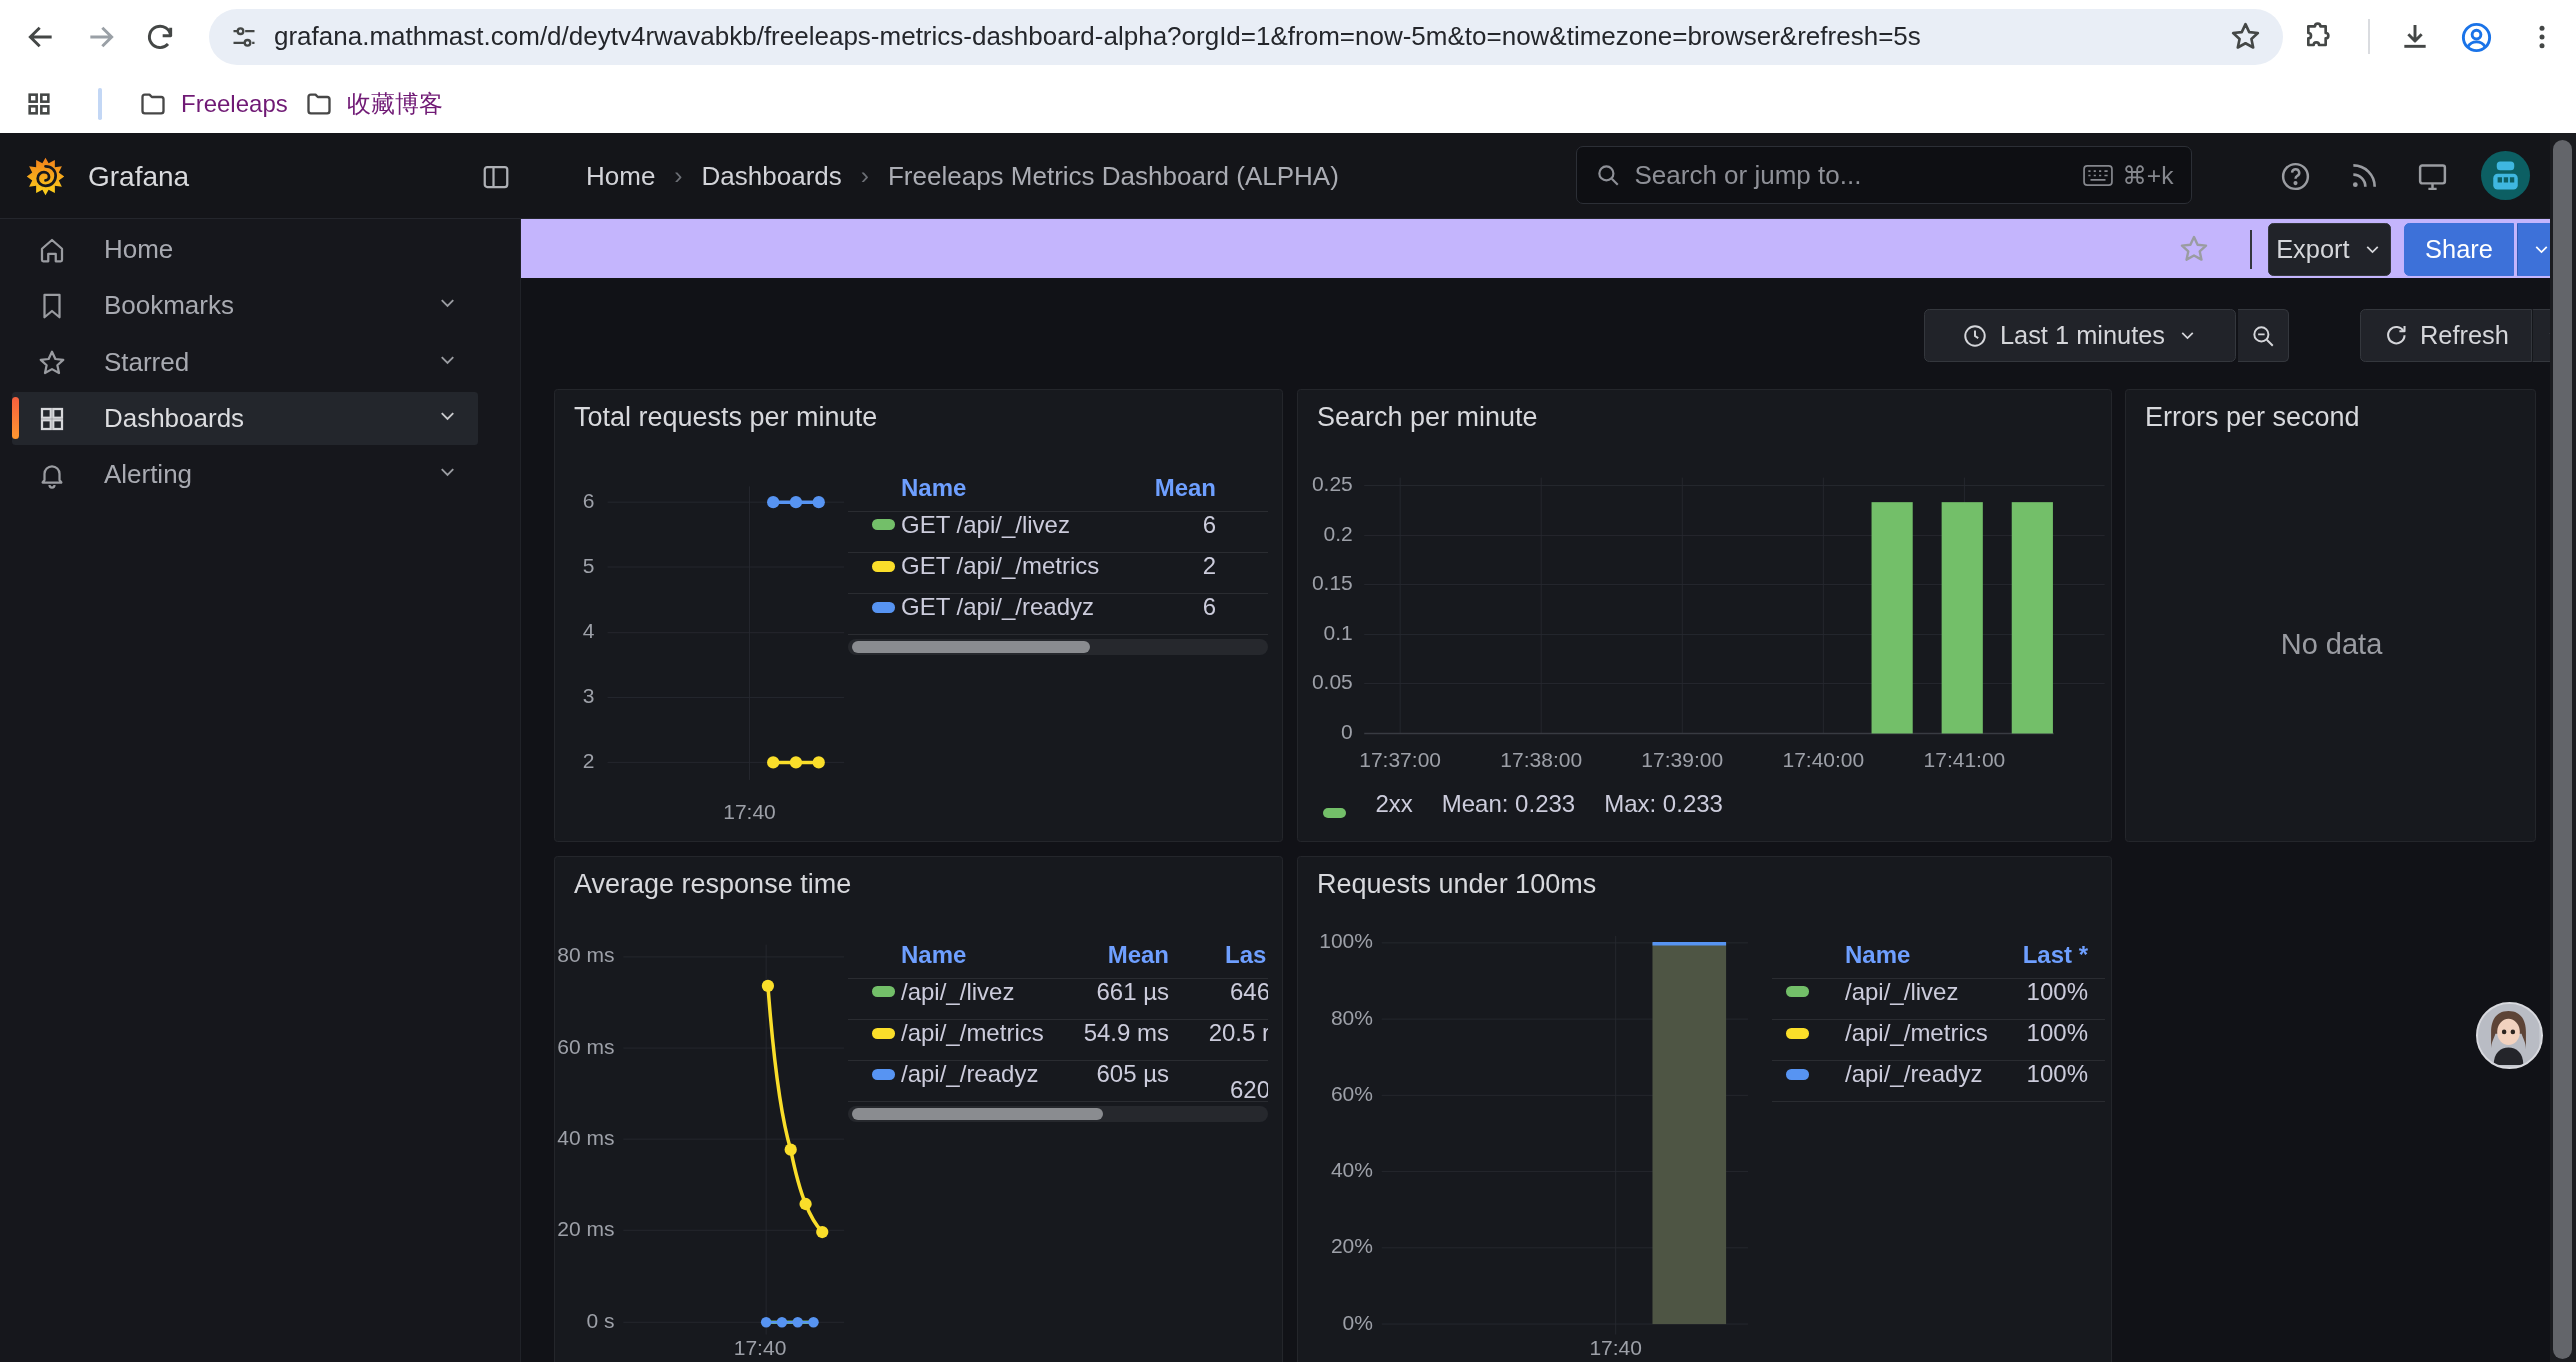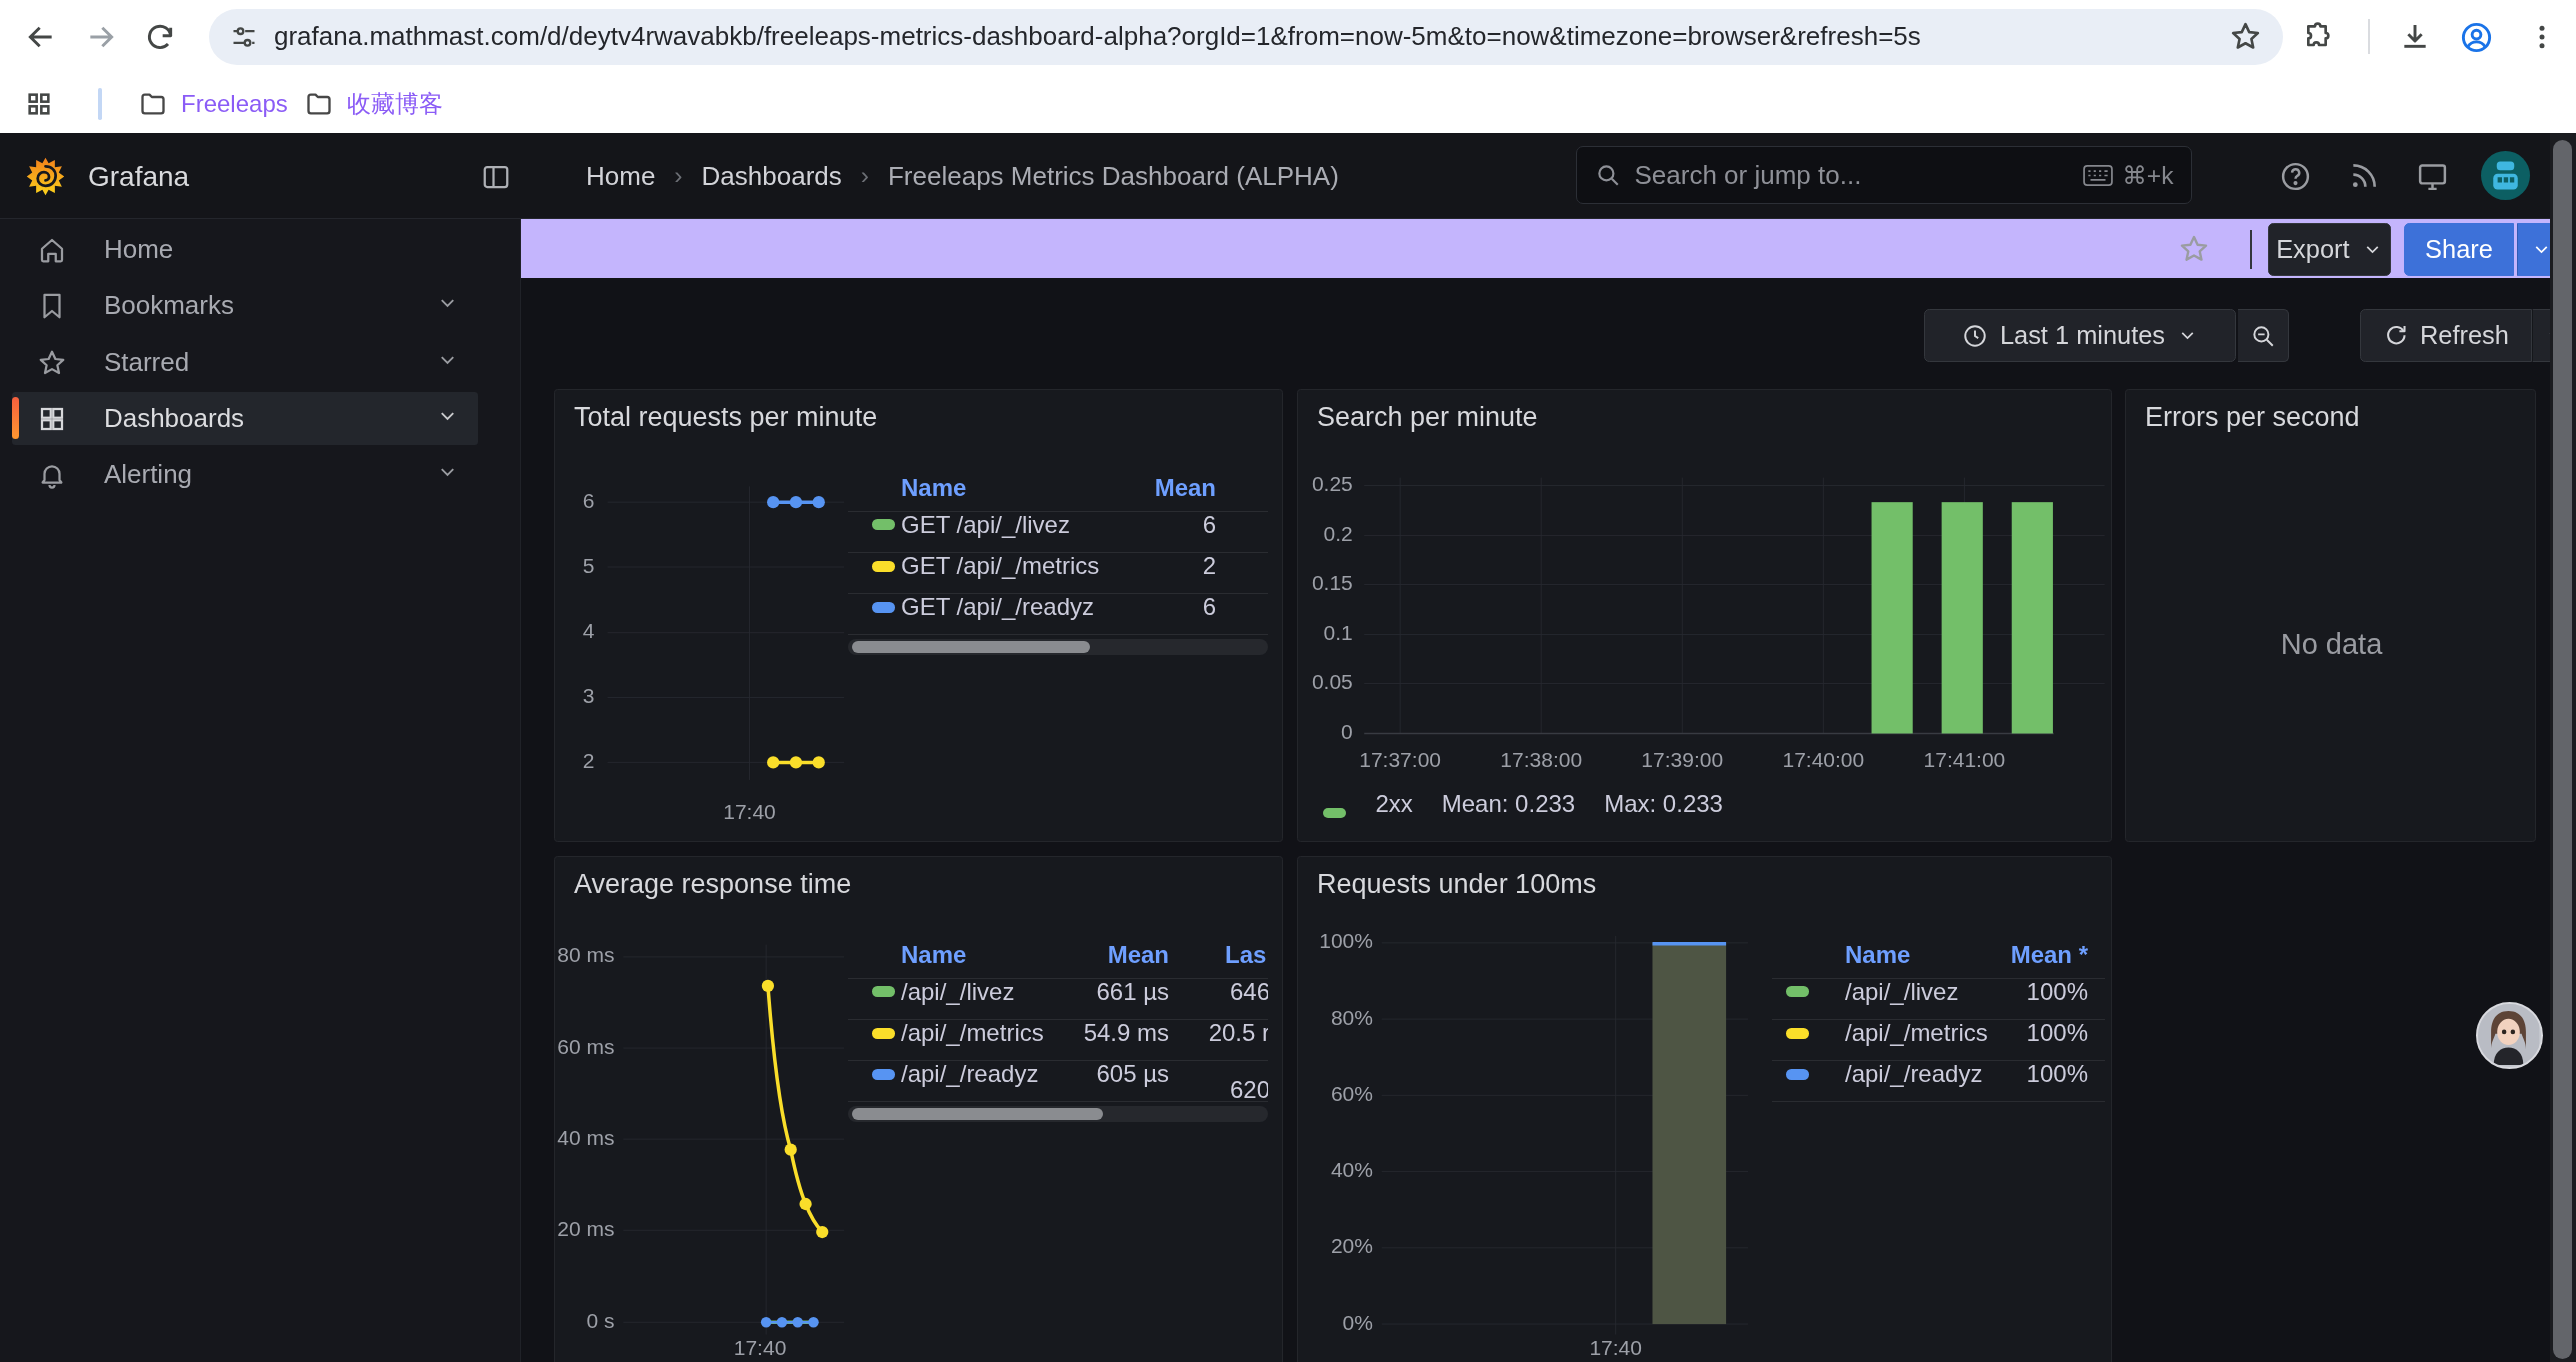--- a/index.html
+++ b/index.html
@@ -5,21 +5,21 @@
   html,body{margin:0;padding:0;background:#000;}
   *{box-sizing:border-box;}
   #root{position:relative;width:2576px;height:1363px;font-family:"Liberation Sans",sans-serif;overflow:hidden;background:#111217;}
   .abs{position:absolute;}
   
   #toolbar{left:0;top:0;width:2576px;height:74px;background:#ffffff;}
   #bookmarksbar{left:0;top:74px;width:2576px;height:60px;background:#ffffff;border-bottom:0.9px solid #e8e9eb;}
   .tbicon{display:flex;align-items:center;justify-content:center;color:#5f6368;}
   .omnibox{left:209px;top:8.8px;width:2074px;height:56px;background:#e9eef6;border-radius:28px;display:flex;align-items:center;padding:0 21px;}
   .urltext{font-size:26px;color:#24262b;white-space:nowrap;overflow:hidden;}
-  .bm-chip{display:flex;align-items:center;gap:14px;height:46px;padding:0 16px;border-radius:23px;color:#8b5cf6;font-size:24px;}
+  .bm-chip{display:flex;align-items:center;gap:14px;height:46px;padding:0 16px;border-radius:23px;color:#701a75;font-size:24px;}
   
   #gheader{left:0;top:133px;width:2576px;height:86px;background:#141519;border-bottom:0.9px solid #24262c;}
   #sidebar{left:0;top:219px;width:521px;height:1143px;background:#16171c;border-right:0.9px solid #202228;}
   #subheader{left:521px;top:219px;width:2055px;height:59px;background:#c4b5fd;}
   #canvas{left:521px;top:278px;width:2029px;height:1085px;background:#111217;overflow:hidden;}
   .brand{color:#d9dadd;font-size:28px;font-weight:500;}
   .crumb{color:#d2d3d8;font-size:26px;white-space:nowrap;}
   .crumb.current{color:#aaacb3;}
   .crumb-sep{color:#6c6f75;font-size:24.6px;}
   #searchbox{left:1576px;top:146px;width:616px;height:58px;background:#0e0f13;border:0.9px solid #2c2f36;border-radius:7px;display:flex;align-items:center;padding:0 17.5px;gap:14px;}
@@ -495,21 +495,21 @@
         <text x="85" y="272" text-anchor="end" dominant-baseline="middle">60%</text>
         <text x="85" y="359" text-anchor="end" dominant-baseline="middle">40%</text>
         <text x="85" y="446" text-anchor="end" dominant-baseline="middle">20%</text>
         <text x="85" y="533" text-anchor="end" dominant-baseline="middle">0%</text>
         <text x="362" y="568" text-anchor="middle">17:40</text>
         <rect x="404" y="98" width="84" height="435" fill="#4e5544"></rect>
         <line x1="404" y1="99" x2="488" y2="99" stroke="#5794f2" stroke-width="4"></line>
       </svg>
       <div class="legend-table" style="left:465px;top:75px;width:342px;height:193px;">
         <div class="lhead" style="left:82px;top:8.8px;">Name</div>
-        <div class="lhead" style="left:246px;top:8.8px;width:79px;text-align:right;">Mean *</div>
+        <div class="lhead" style="left:246px;top:8.8px;width:79px;text-align:right;">Last *</div>
         <div class="sepline" style="left:8.8px;top:46px;width:333px;"></div>
         <div>
           <span class="chip g" style="left:23px;top:54px;"></span>
           <span class="lrow-name" style="left:82px;top:46px;">/api/_/livez</span>
           <span class="lval" style="left:246px;top:46px;width:79px;">100%</span>
         </div>
         <div class="sepline" style="left:8.8px;top:87px;width:333px;"></div>
         <div>
           <span class="chip y" style="left:23px;top:96px;"></span>
           <span class="lrow-name" style="left:82px;top:87px;">/api/_/metrics</span>

